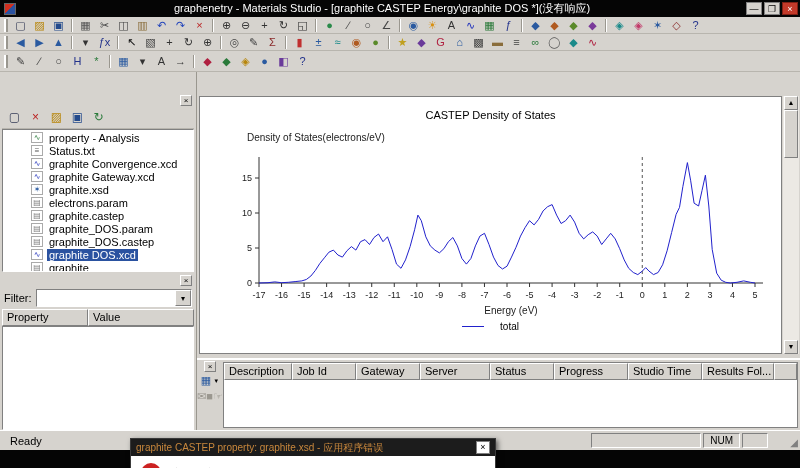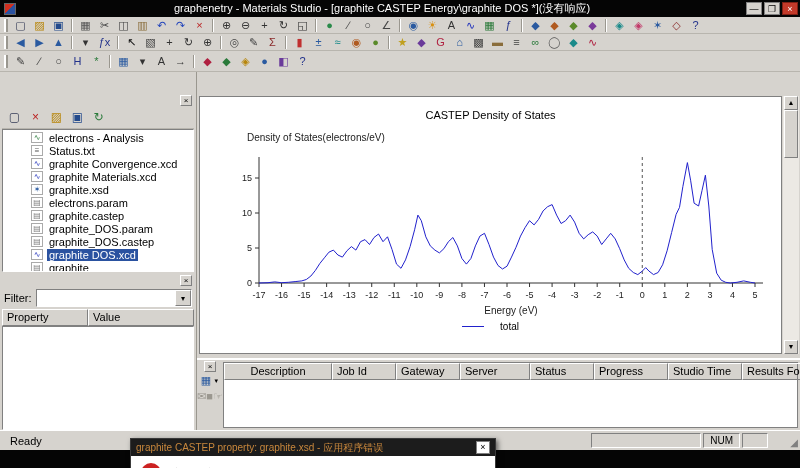--- a/index.html
+++ b/index.html
@@ -220,33 +220,33 @@
         <div class="pe-toolbar" id="pe-toolbar">
             <span class="tb-icon" style="color: rgb(51, 58, 85);">▢</span>
             <span class="tb-icon" style="color: rgb(187, 34, 34);">×</span>
             <span class="tb-icon" style="color: rgb(184, 134, 11);">▨</span>
             <span class="tb-icon" style="color: rgb(35, 74, 140);">▣</span>
             <span class="tb-icon" style="color: rgb(42, 122, 58);">↻</span>
           </div>
         <div class="tree" id="tree">
             <div class="tree-row">
               <span class="tree-icon" style="color: rgb(42, 122, 58);">∿</span>
-              <span class="tree-label">electrons - Analysis</span>
+              <span class="tree-label">property - Analysis</span>
             </div>
             <div class="tree-row">
               <span class="tree-icon" style="color: rgb(85, 85, 85);">≡</span>
               <span class="tree-label">Status.txt</span>
             </div>
             <div class="tree-row">
               <span class="tree-icon" style="color: rgb(34, 51, 187);">∿</span>
               <span class="tree-label">graphite Convergence.xcd</span>
             </div>
             <div class="tree-row">
               <span class="tree-icon" style="color: rgb(34, 51, 187);">∿</span>
-              <span class="tree-label">graphite Materials.xcd</span>
+              <span class="tree-label">graphite Gateway.xcd</span>
             </div>
             <div class="tree-row">
               <span class="tree-icon" style="color: rgb(42, 90, 160);">✶</span>
               <span class="tree-label">graphite.xsd</span>
             </div>
             <div class="tree-row">
               <span class="tree-icon" style="color: rgb(119, 119, 119);">▤</span>
               <span class="tree-label">electrons.param</span>
             </div>
             <div class="tree-row">
@@ -375,21 +375,21 @@
         <div class="bp-left">
           <span class="panel-close">×</span>
           <span class="bp-row">
             <span class="tb-icon" id="bp-viewmode" style="color: rgb(42, 90, 160);">▦</span>
             <span class="bp-caret">▾</span>
           </span>
           <span id="bp-icons"><span class="tb-icon bp-dim" style="color: rgb(154, 151, 143);">✉</span><span class="tb-icon bp-dim" style="color: rgb(154, 151, 143);">■</span><span class="tb-icon bp-dim" style="color: rgb(154, 151, 143);">☞</span></span>
         </div>
         <div class="bp-table">
           <div class="job-header" id="job-columns">
-              <div class="job-col" style="width: 108px; text-align: center;">Description</div>
+              <div class="job-col" style="width: 68px;">Description</div>
               <div class="job-col" style="width: 64px;">Job Id</div>
               <div class="job-col" style="width: 64px;">Gateway</div>
               <div class="job-col" style="width: 70px;">Server</div>
               <div class="job-col" style="width: 64px;">Status</div>
               <div class="job-col" style="width: 74px;">Progress</div>
               <div class="job-col" style="width: 74px;">Studio Time</div>
               <div class="job-col" style="width: 72px;">Results Fol...</div>
               <div class="job-col fill"></div>
             </div>
           <div class="job-body"></div>

